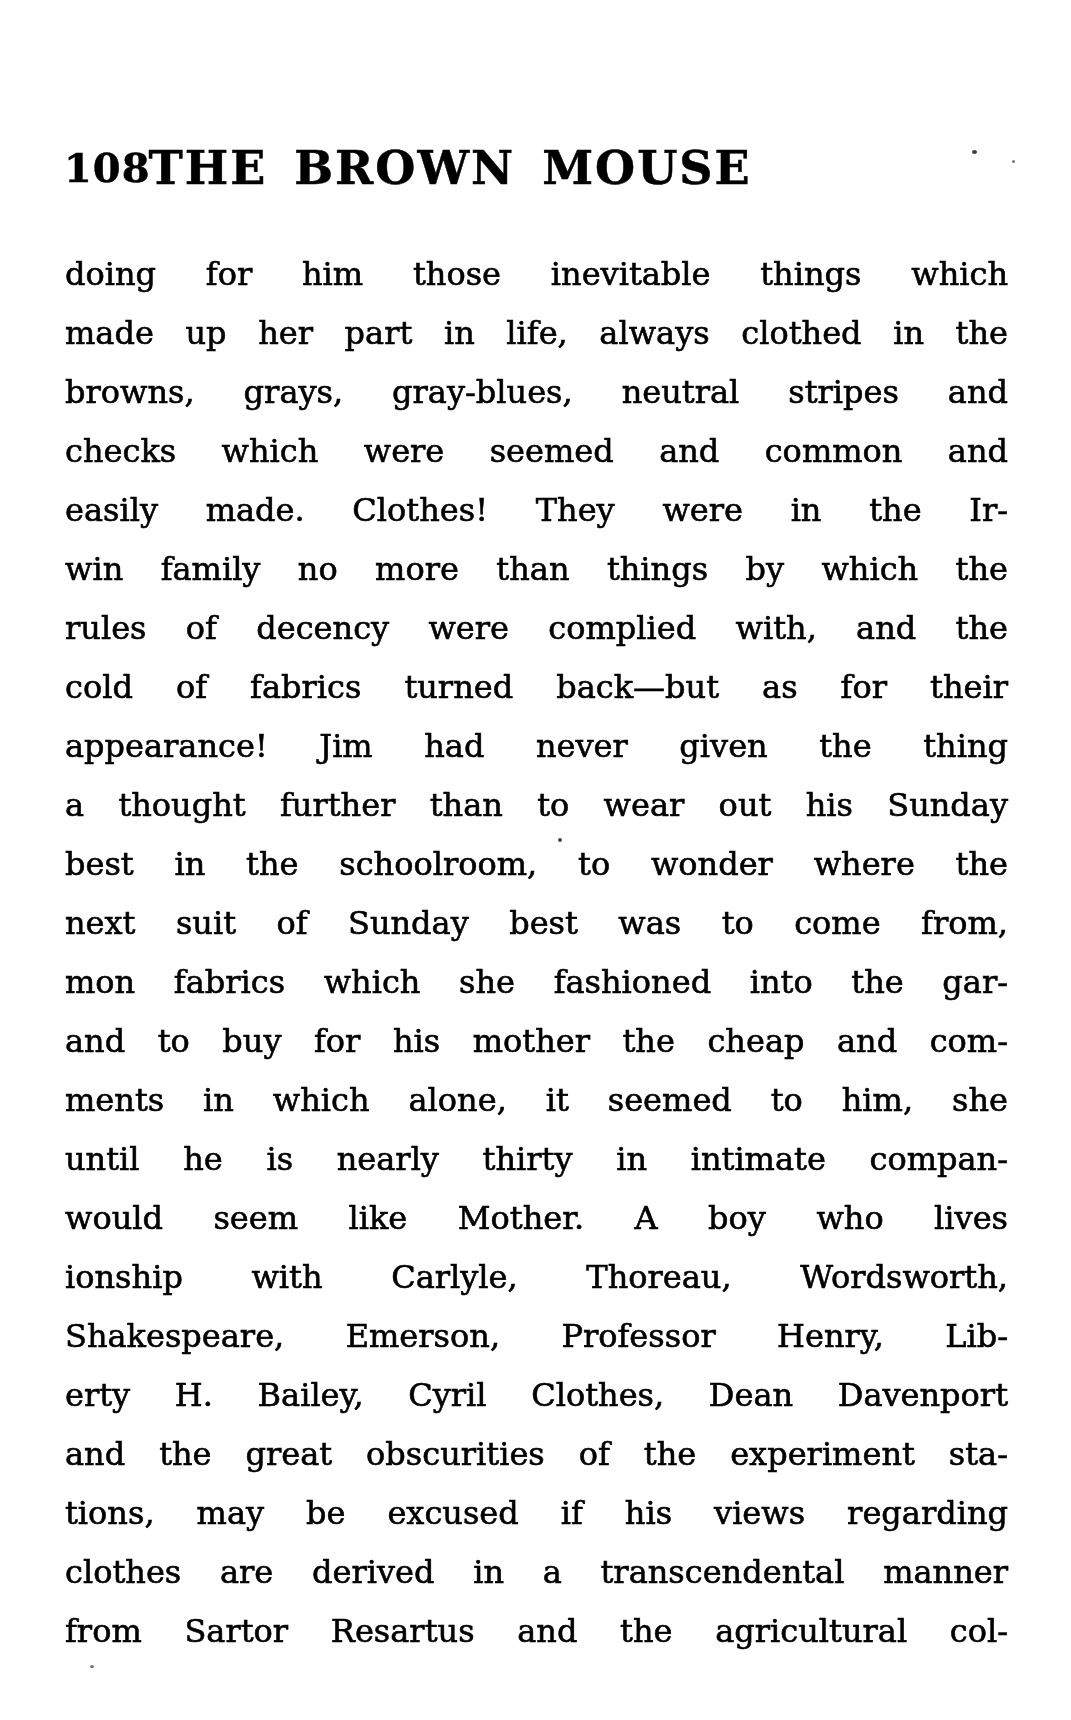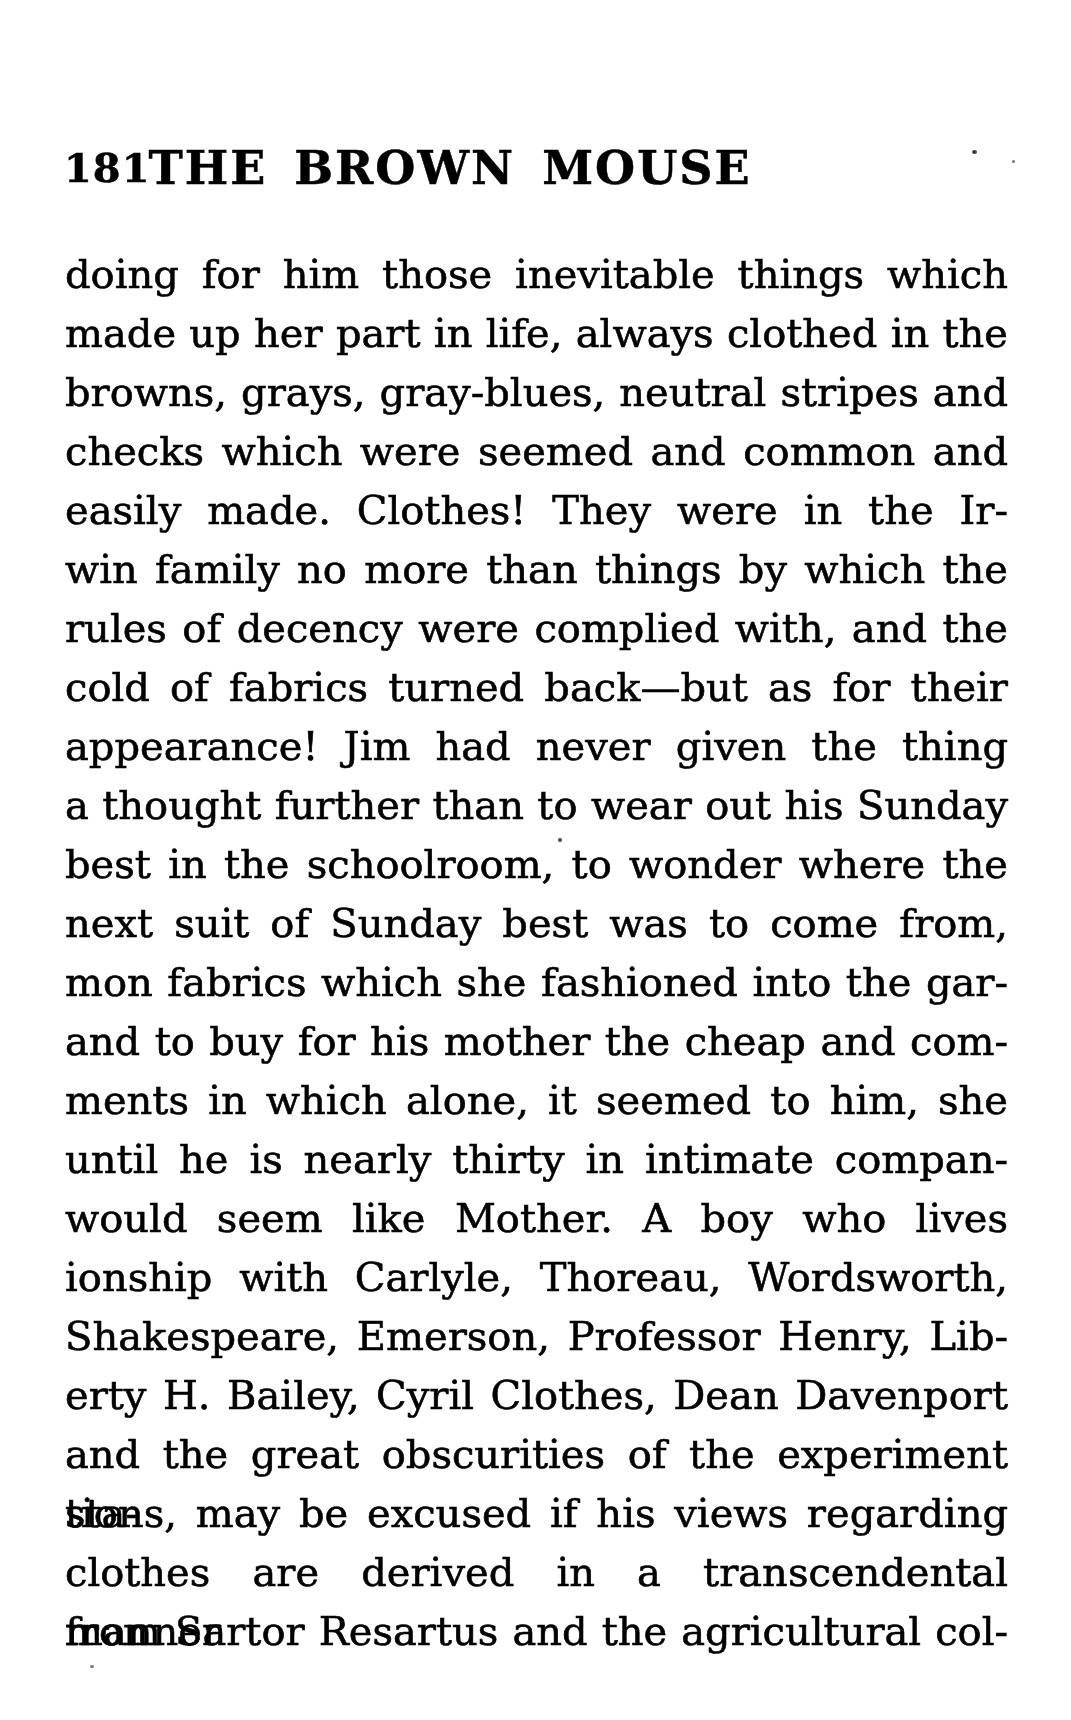--- a/index.html
+++ b/index.html
@@ -52,21 +52,21 @@
     -webkit-text-stroke: 0.5px #000;
   }
   
   .body-text {
     position: absolute;
     left: 65px;
     top: 245px;
     width: 943px;
   }
   .line {
-    font-size: 40px;
+    font-size: 32px;
     line-height: 59px;
     height: 59px;
     text-align: justify;
     text-align-last: justify;
     -webkit-text-stroke: 0.6px #000;
     overflow: visible;
     white-space: normal;
   }
   .italic {
   }
@@ -80,21 +80,21 @@
   .speck-2 { left: 1012px; top: 160px; width: 3px; height: 3px; opacity: .6; }
   .speck-3 { left: 558px; top: 838px; width: 4px; height: 4px; opacity: .8; }
   .speck-4 { left: 90px; top: 1665px; width: 4px; height: 3px; opacity: .6; }
 </style>
 </head>
 <body>
 
 <div class="page">
 
   <div class="running-head">
-    <span class="page-number">181</span>
+    <span class="page-number">108</span>
     <h1 class="head-title">THE BROWN MOUSE</h1>
   </div>
 
   <main class="body-text">
       <div class="line"><span>doing for him those inevitable things which</span></div>
       <div class="line"><span>made up her part in life, always clothed in the</span></div>
       <div class="line"><span>browns, grays, gray-blues, neutral stripes and</span></div>
       <div class="line"><span>checks which were seemed and common and</span></div>
       <div class="line"><span>easily made.  Clothes!  They were in the Ir-</span></div>
       <div class="line"><span>win family no more than things by which the</span></div>

